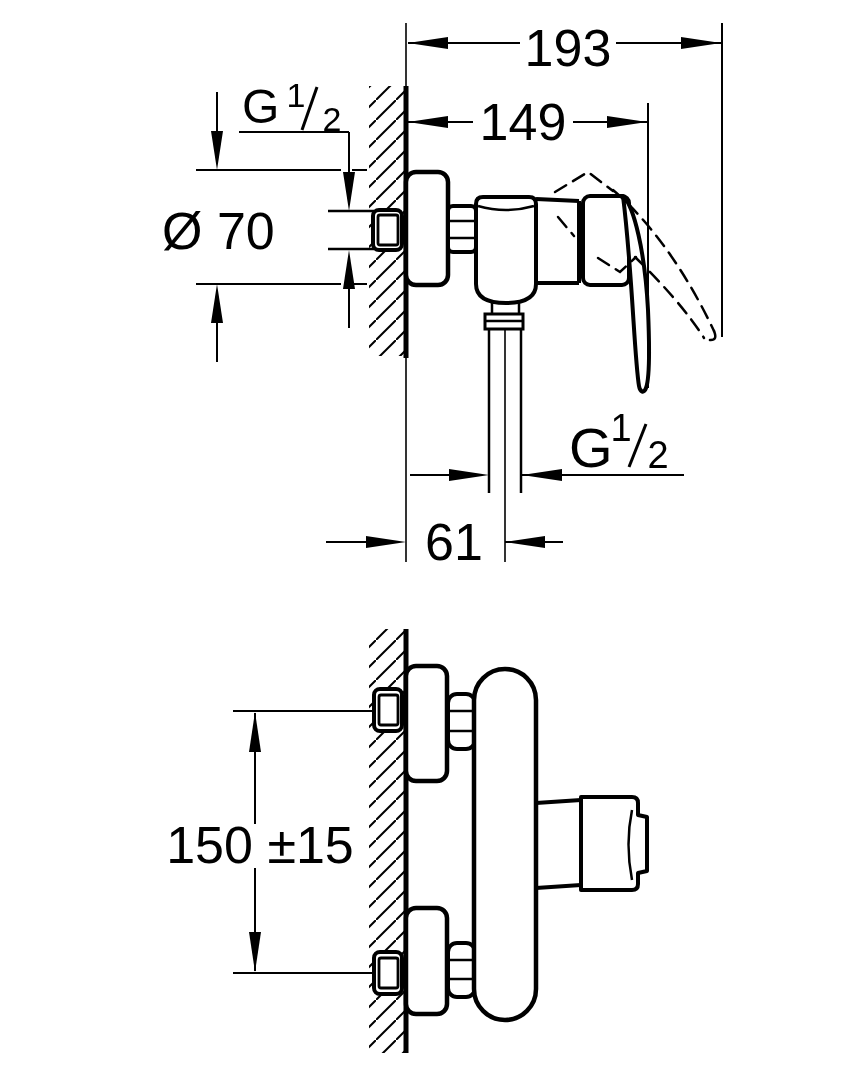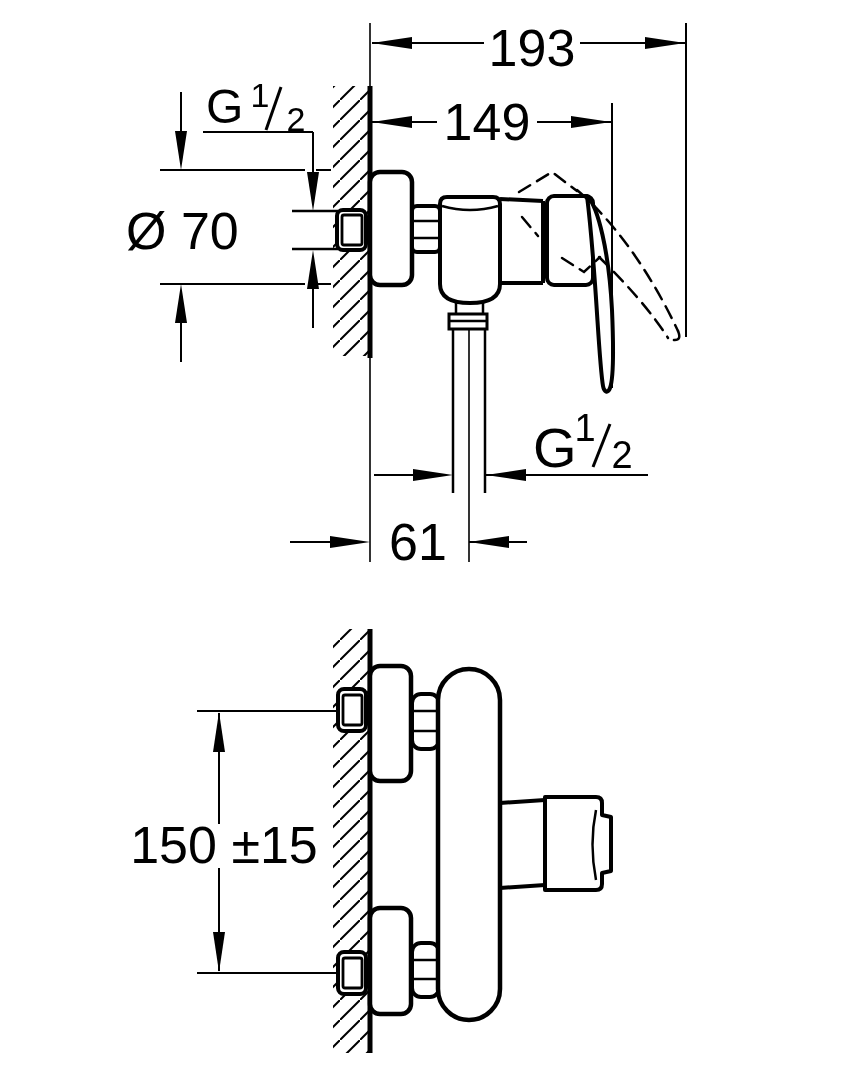--- a/index.html
+++ b/index.html
@@ -1,17 +1,17 @@
 <!DOCTYPE html>
 <html><head>
 <meta charset="utf-8">
 <style>
   html,body{margin:0;padding:0;background:#ffffff;}
   .stage{width:702px;height:1082px;background:#ffffff;position:relative;overflow:hidden;
-         font-family:"Liberation Sans", sans-serif;}
+         font-family:"Liberation Sans", sans-serif;padding-left:36px;}
   svg{display:block;}
   text{fill:#000;font-family:"Liberation Sans", sans-serif;}
   .outline{fill:#ffffff;stroke:#000;stroke-width:4;stroke-linejoin:round;}
   .outline-bold{fill:#ffffff;stroke:#000;stroke-width:4.5;stroke-linejoin:round;}
   .detail{fill:none;stroke:#000;stroke-width:2.5;}
   .dim{stroke:#000;stroke-width:2;fill:none;}
   .thin{stroke:#000;stroke-width:1.6;fill:none;}
   .wallline{stroke:#000;stroke-width:5;fill:none;}
   .arrow{fill:#000;stroke:none;}
   .dash{fill:none;stroke:#000;stroke-width:2.5;stroke-dasharray:13 8;stroke-linecap:round;}

